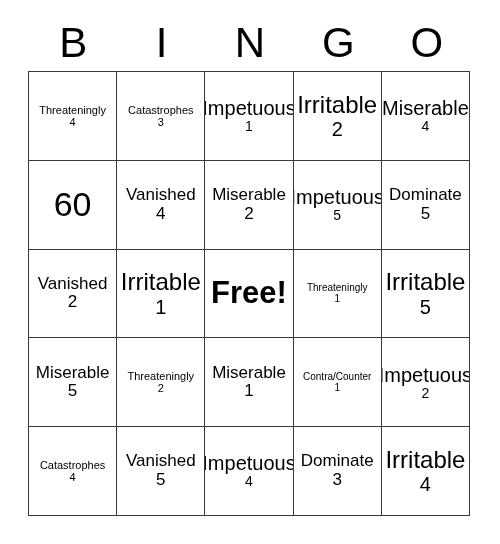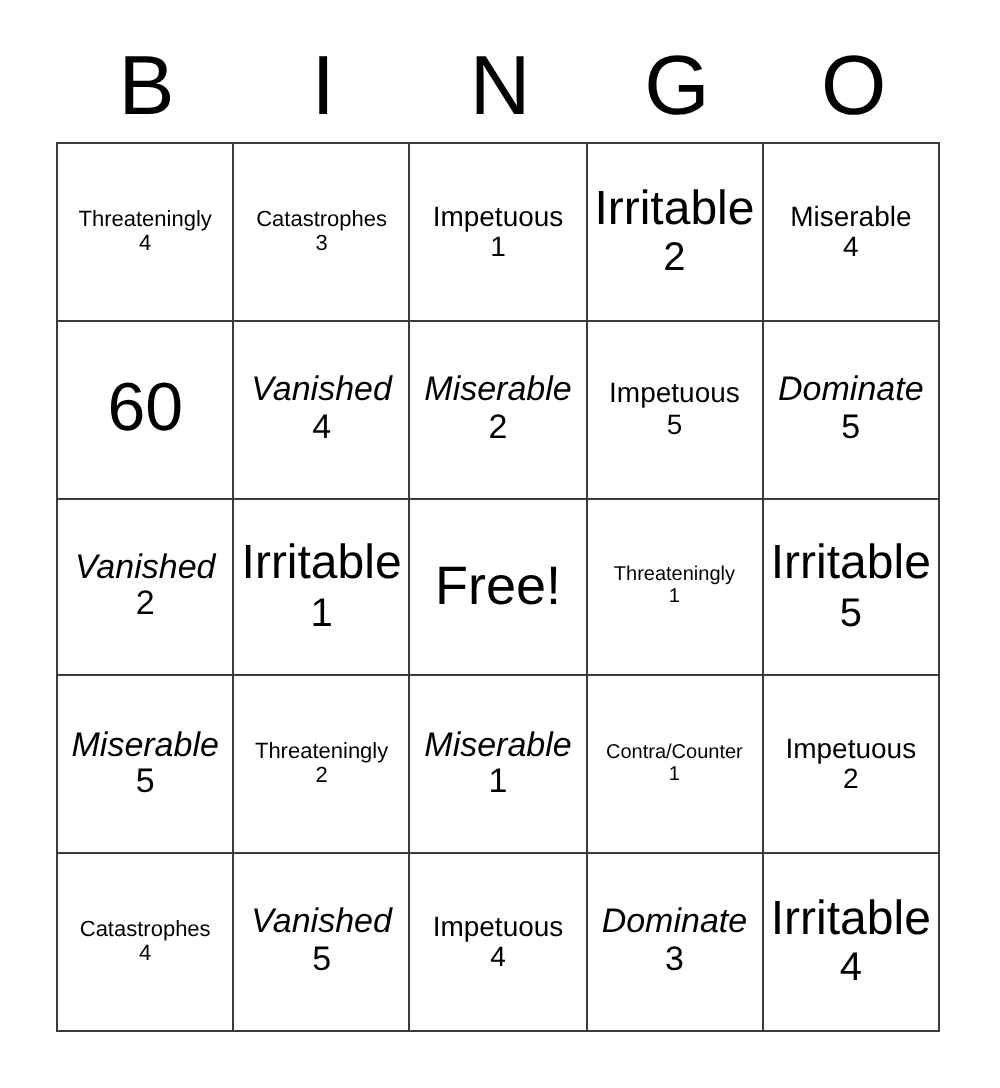--- a/index.html
+++ b/index.html
@@ -83,34 +83,34 @@
   .cell-num {
     display: block;
     line-height: 1.1;
     white-space: nowrap;
   }
   .cell-word:empty { display: none; }
   .cell-num:empty  { display: none; }
 
   
   .w-xl .cell-word { font-size: 24px; }
-  .w-lg .cell-word { font-size: 17px; font-style: italic; }
-  .w-md .cell-word { font-size: 14px; }
+  .w-lg .cell-word { font-size: 17px; }
+  .w-md .cell-word { font-size: 20px; }
   .w-sm .cell-word { font-size: 11px; }
   .w-xs .cell-word { font-size: 10px; }
 
   
   .w-xl .cell-num { font-size: 20px; }
   .w-lg .cell-num { font-size: 17px; }
   .w-md .cell-num { font-size: 14px; }
   .w-sm .cell-num { font-size: 11px; }
   .w-xs .cell-num { font-size: 10px; }
 
   
-  .cell.free .cell-word { font-size: 27px; }
+  .cell.free .cell-word { font-size: 31px; font-weight: bold; }
   .cell.bignum .cell-num { font-size: 34px; }
 </style>
 </head>
 <body>
 
 <div id="card">
 
   <div id="header">
     <div class="header-cell">B</div>
     <div class="header-cell">I</div>

